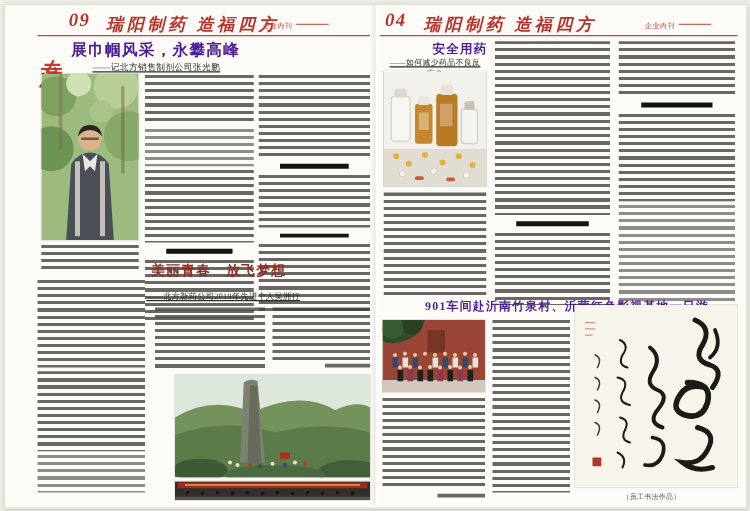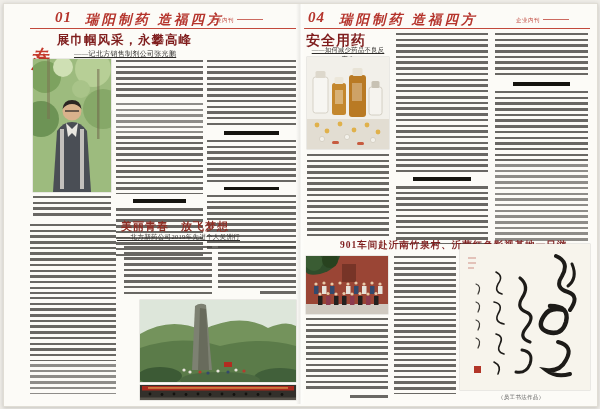--- a/index.html
+++ b/index.html
@@ -6,39 +6,39 @@
   body{width:600px;height:409px;background:#efede8;font-family:"Liberation Serif","DejaVu Serif",serif;overflow:hidden;}
   .stage{position:absolute;top:0;left:0;width:600px;height:409px;}
   .sheet{position:absolute;top:3px;left:3px;width:593px;height:402px;background:#fcfbf7;border:1px solid #e0ddd5;box-shadow:0 1px 4px rgba(0,0,0,.18);}
   .fold{position:absolute;top:4px;left:296px;width:9px;height:400px;background:linear-gradient(to right,rgba(0,0,0,0)0%,rgba(0,0,0,.07)45%,rgba(255,255,255,.5)55%,rgba(0,0,0,0)100%);}
   .pgno{position:absolute;font-size:15px;font-weight:bold;font-style:italic;color:#b5342c;letter-spacing:1px;}
   .slogan{position:absolute;font-size:13.5px;font-weight:bold;font-style:italic;color:#b5342c;letter-spacing:3px;}
   .masthead{position:absolute;font-size:5.5px;color:#c0443a;letter-spacing:.5px;}
   .masthead::after{content:"";display:inline-block;width:26px;border-bottom:1px solid #cc6a60;margin-left:3px;vertical-align:2px;}
   .redrule{position:absolute;height:1px;background:#c2483c;}
   .vcallig{position:absolute;writing-mode:vertical-rl;font-size:17px;font-weight:bold;font-style:italic;color:#c53a2c;letter-spacing:6px;line-height:1;}
-  .h1{position:absolute;font-weight:bold;color:#7f1d1d;letter-spacing:1px;}
+  .h1{position:absolute;font-weight:bold;color:#4c1d95;letter-spacing:1px;}
   .sub{position:absolute;color:#2e2c2a;letter-spacing:.3px;text-decoration:underline;}
   .col{position:absolute;display:flex;flex-direction:column;gap:3px;}
   .tx{background-image:repeating-linear-gradient(to bottom,#45433f 0,#45433f 2.5px,transparent 2.5px,transparent 5.7px);opacity:.8;}
   .tx.light{opacity:.6;}
   .txh{height:3.6px;background:#15140f;width:62%;margin:2px auto;}
   .attr{height:2.6px;background:#45433f;width:46%;margin-left:auto;opacity:.8;}
   .photo{position:absolute;overflow:hidden;box-shadow:0 0 0 .5px rgba(0,0,0,.15);}
   .cap{position:absolute;color:#555;letter-spacing:.3px;}
   svg{display:block;}
 </style>
 </head>
 <body>
 
 <div class="stage">
   <div class="sheet"></div>
 
   <div>
-    <div class="pgno" style="left:55px;top:9px;">01</div>
+    <div class="pgno" style="left:55px;top:9px;">09</div>
     <div class="slogan" style="left:85px;top:11px;">瑞阳制药  造福四方</div>
     <div class="masthead" style="left:210px;top:17px;">企业内刊</div>
     <div class="redrule" style="left:30px;top:28px;width:266px;"></div>
 
     <div class="vcallig" style="left:31px;top:33px;height:64px;">专注</div>
 
     <div class="h1" style="left:57px;top:32px;font-size:12.5px;">展巾帼风采，永攀高峰</div>
     <div class="sub" style="left:74px;top:49px;font-size:7px;">——记北方销售制剂公司张光鹏</div>
 
     <div class="photo" style="left:33px;top:59px;width:78px;height:133px;">
@@ -73,21 +73,21 @@
       <div class="tx" style="height:66px;"></div>
       <div class="txh"></div>
       <div class="tx" style="height:42px;"></div>
       <div class="txh"></div>
       <div class="tx" style="height:56px;"></div>
     </div>
     <div class="col" style="left:33px;top:196px;width:78px;">
       <div class="tx" style="height:20px;"></div>
     </div>
 
-    <div class="h1" style="left:121px;top:219px;font-size:11px;color:#8e2e25;">美丽青春　放飞梦想</div>
+    <div class="h1" style="left:121px;top:209px;font-size:11px;color:#8e2e25;">美丽青春　放飞梦想</div>
     <div class="sub" style="left:117px;top:233px;font-size:6.5px;">——北方新药公司2019年先进个人吴洲行</div>
 
     <div class="col" style="left:30px;top:224px;width:86px;">
       <div class="tx" style="height:70px;"></div>
       <div class="tx" style="height:64px;"></div>
       <div class="tx light" style="height:30px;"></div>
     </div>
     <div class="col" style="left:124px;top:246px;width:88px;">
       <div class="tx" style="height:50px;"></div>
     </div>
@@ -149,21 +149,21 @@
       </svg>
     </div>
   </div>
 
   <div>
     <div class="pgno" style="left:308px;top:9px;font-family:Liberation Serif, serif;">04</div>
     <div class="slogan" style="left:339px;top:11px;">瑞阳制药  造福四方</div>
     <div class="masthead" style="left:516px;top:17px;">企业内刊</div>
     <div class="redrule" style="left:304px;top:28px;width:286px;"></div>
 
-    <div class="h1" style="left:306px;top:32px;width:84px;text-align:left;font-size:14px;">安全用药</div>
+    <div class="h1" style="left:306px;top:32px;width:84px;text-align:right;font-size:10px;">安全用药</div>
     <div class="sub" style="left:306px;top:46px;width:84px;text-align:center;font-size:6.3px;">——如何减少药品不良反应？</div>
 
     <div class="photo" style="left:307px;top:57px;width:82px;height:92px;">
       <svg width="82" height="92" viewBox="0 0 82 92">
         <rect width="82" height="92" fill="#f2f0ea"></rect>
         <rect y="62" width="82" height="30" fill="#e2ddd2"></rect>
         <rect x="6" y="20" width="15" height="36" rx="2.5" fill="#f7f6f2" stroke="#cfcabe" stroke-width=".8"></rect>
         <rect x="8.5" y="14" width="10" height="7" rx="1.5" fill="#ddd8cc"></rect>
         <rect x="25" y="26" width="14" height="32" rx="2.5" fill="#c4872d"></rect>
         <rect x="27.5" y="20" width="9" height="7" rx="1.5" fill="#ece7da"></rect>

